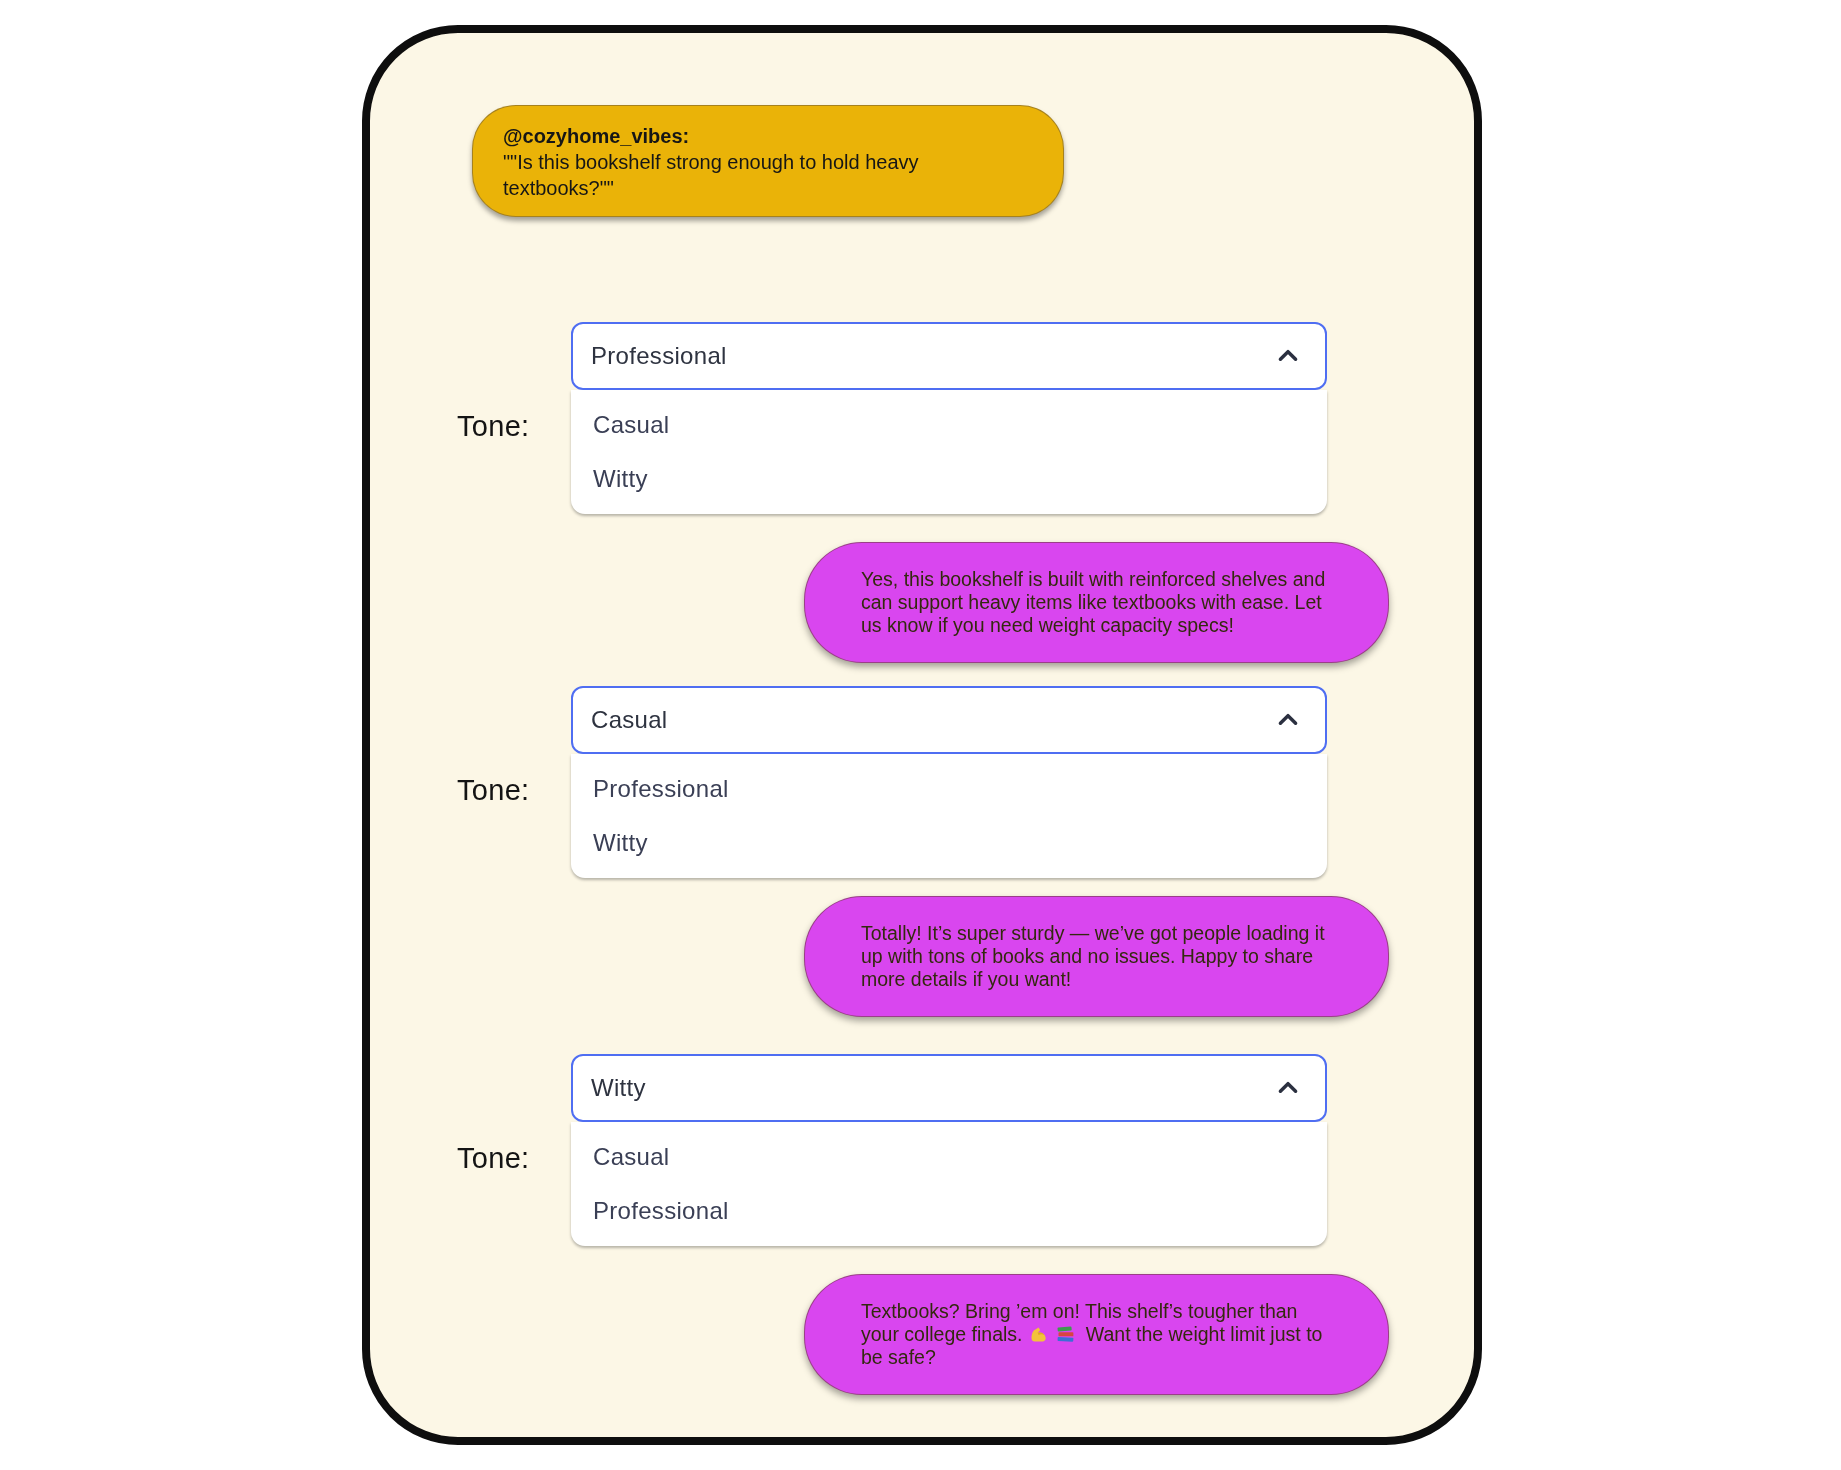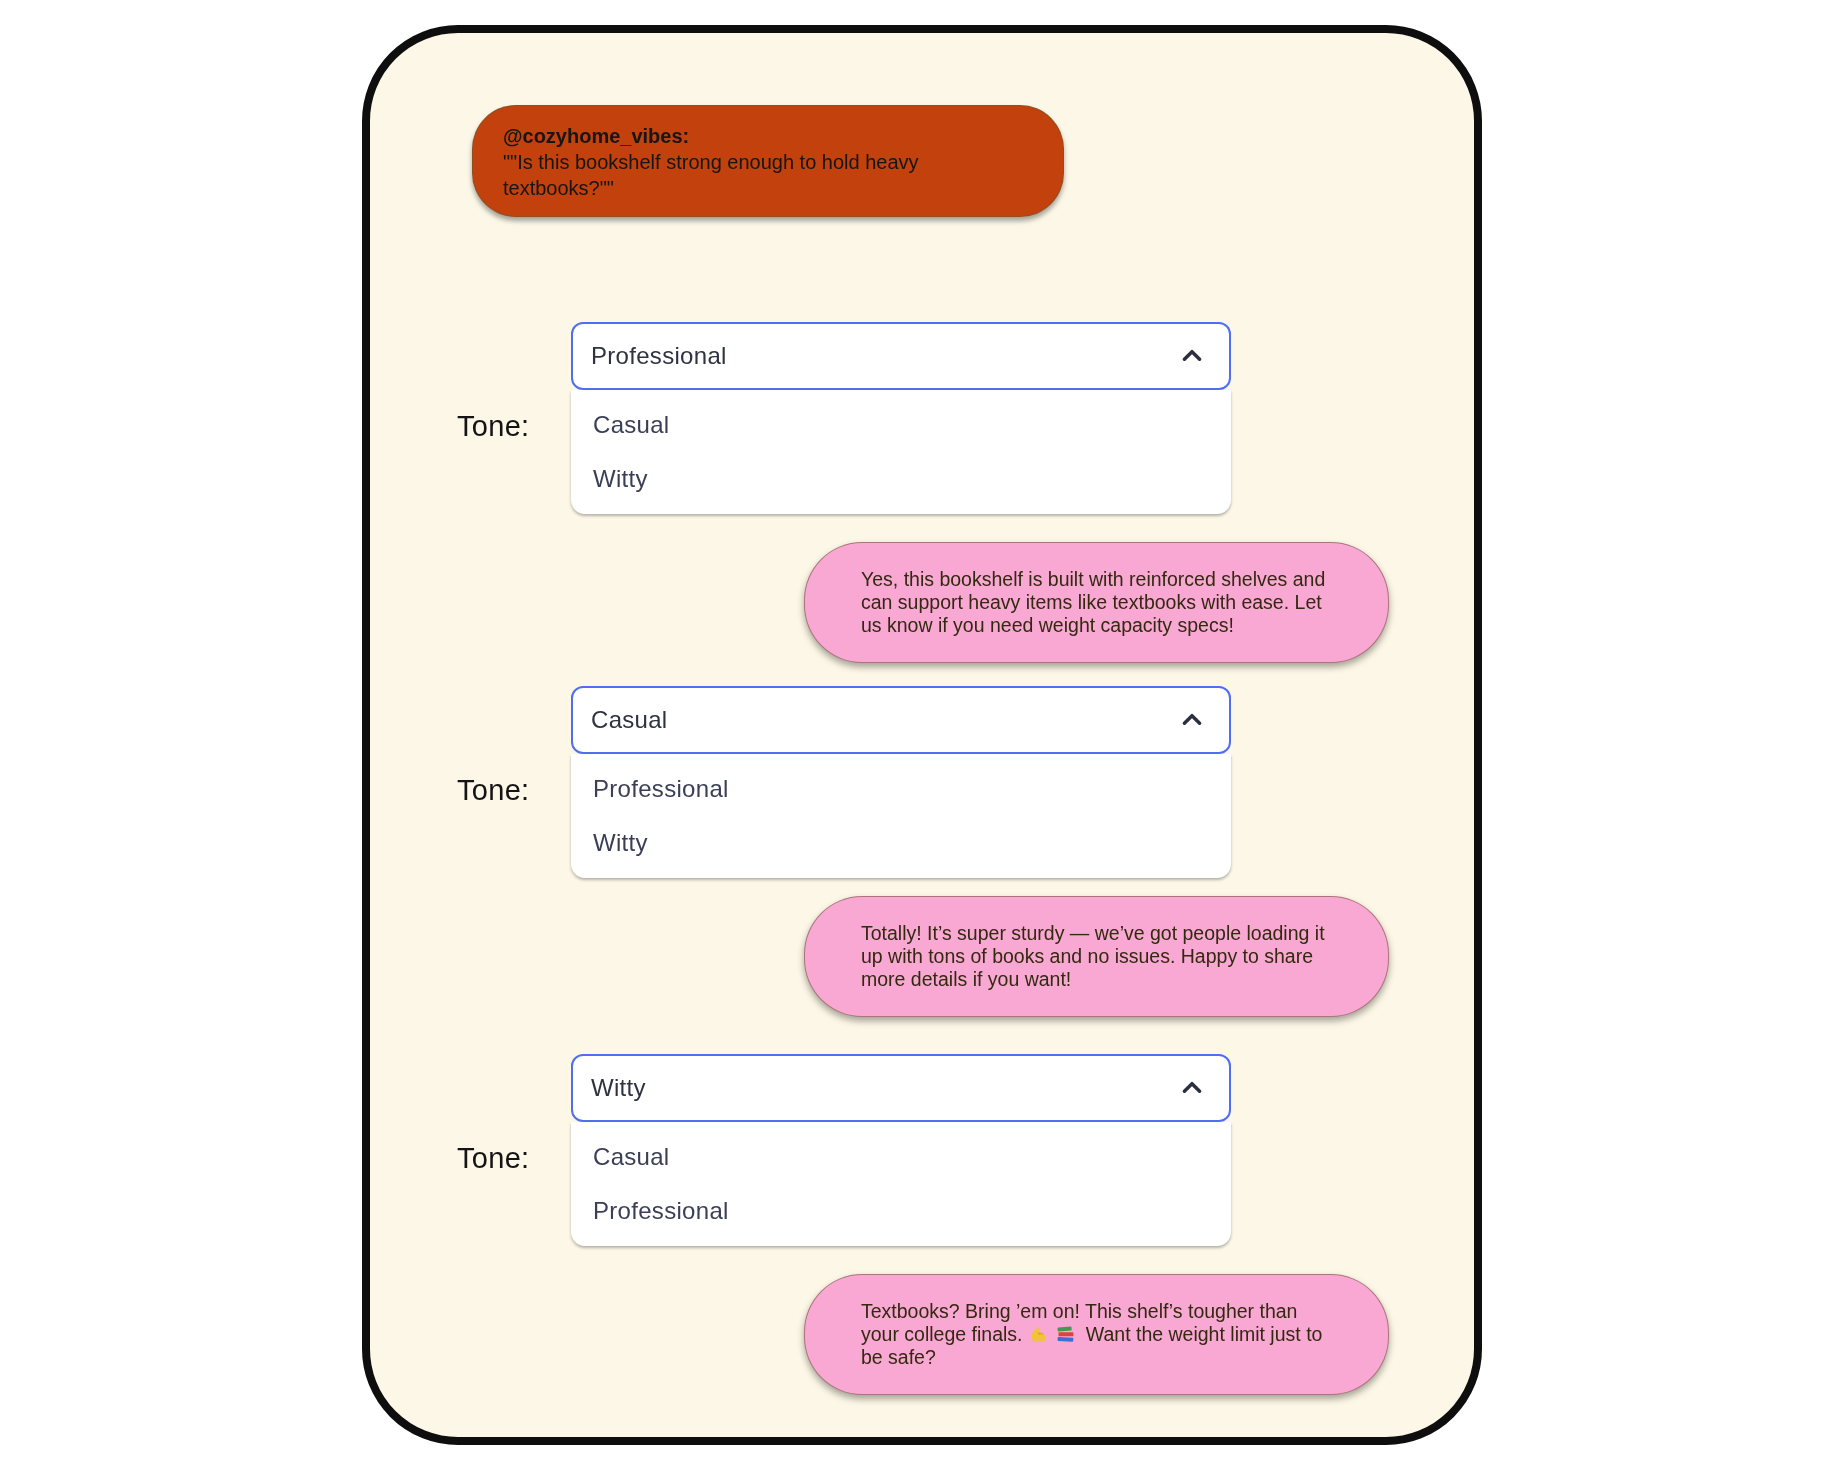--- a/index.html
+++ b/index.html
@@ -19,21 +19,21 @@
     border-radius: 96px;
     overflow: hidden;
   }
   .card-inner { padding: 72px 85px 0 0; }
 
   
   .customer-bubble {
     margin-left: 102px;
     width: 592px;
     min-height: 88px;
-    background: #c2410c;
+    background: #eab308;
     border: 1.5px solid rgba(110, 90, 50, 0.55);
     border-radius: 44px;
     padding: 17px 30px 15px 30px;
     box-shadow: 0 4px 5px rgba(0,0,0,0.35);
     font-size: 20px;
     line-height: 26px;
     color: #161616;
   }
   .customer-username { font-weight: bold; display: block; }
 
@@ -43,21 +43,21 @@
   .row-2 { margin-top: 23px; }
   .row-3 { margin-top: 37px; }
   .tone-label {
     width: 114px;
     font-size: 29px;
     font-weight: 500;
     color: #141414;
     padding-top: 16px;
     letter-spacing: 0.3px;
   }
-  .select-wrap { width: 660px; border-radius: 24px; }
+  .select-wrap { width: 756px; border-radius: 24px; }
   .select-box {
     height: 68px;
     background: #ffffff;
     border: 2.5px solid #4f6ef2;
     border-radius: 12px;
     display: flex;
     align-items: center;
     justify-content: space-between;
     padding: 0 24px 0 18px;
     cursor: pointer;
@@ -87,21 +87,21 @@
     color: #3a3f55;
     letter-spacing: 0.3px;
     cursor: pointer;
   }
 
   
   .reply-bubble {
     margin-left: auto;
     margin-right: 0;
     width: 585px;
-    background: #f9a8d4;
+    background: #d946ef;
     border: 1.5px solid rgba(80, 55, 10, 0.45);
     border-radius: 58px;
     padding: 25px 58px 25px 56px;
     box-shadow: 0 4px 7px rgba(0,0,0,0.35);
     font-size: 19.5px;
     line-height: 23px;
     color: #33290e;
     display: flex;
     align-items: center;
   }

